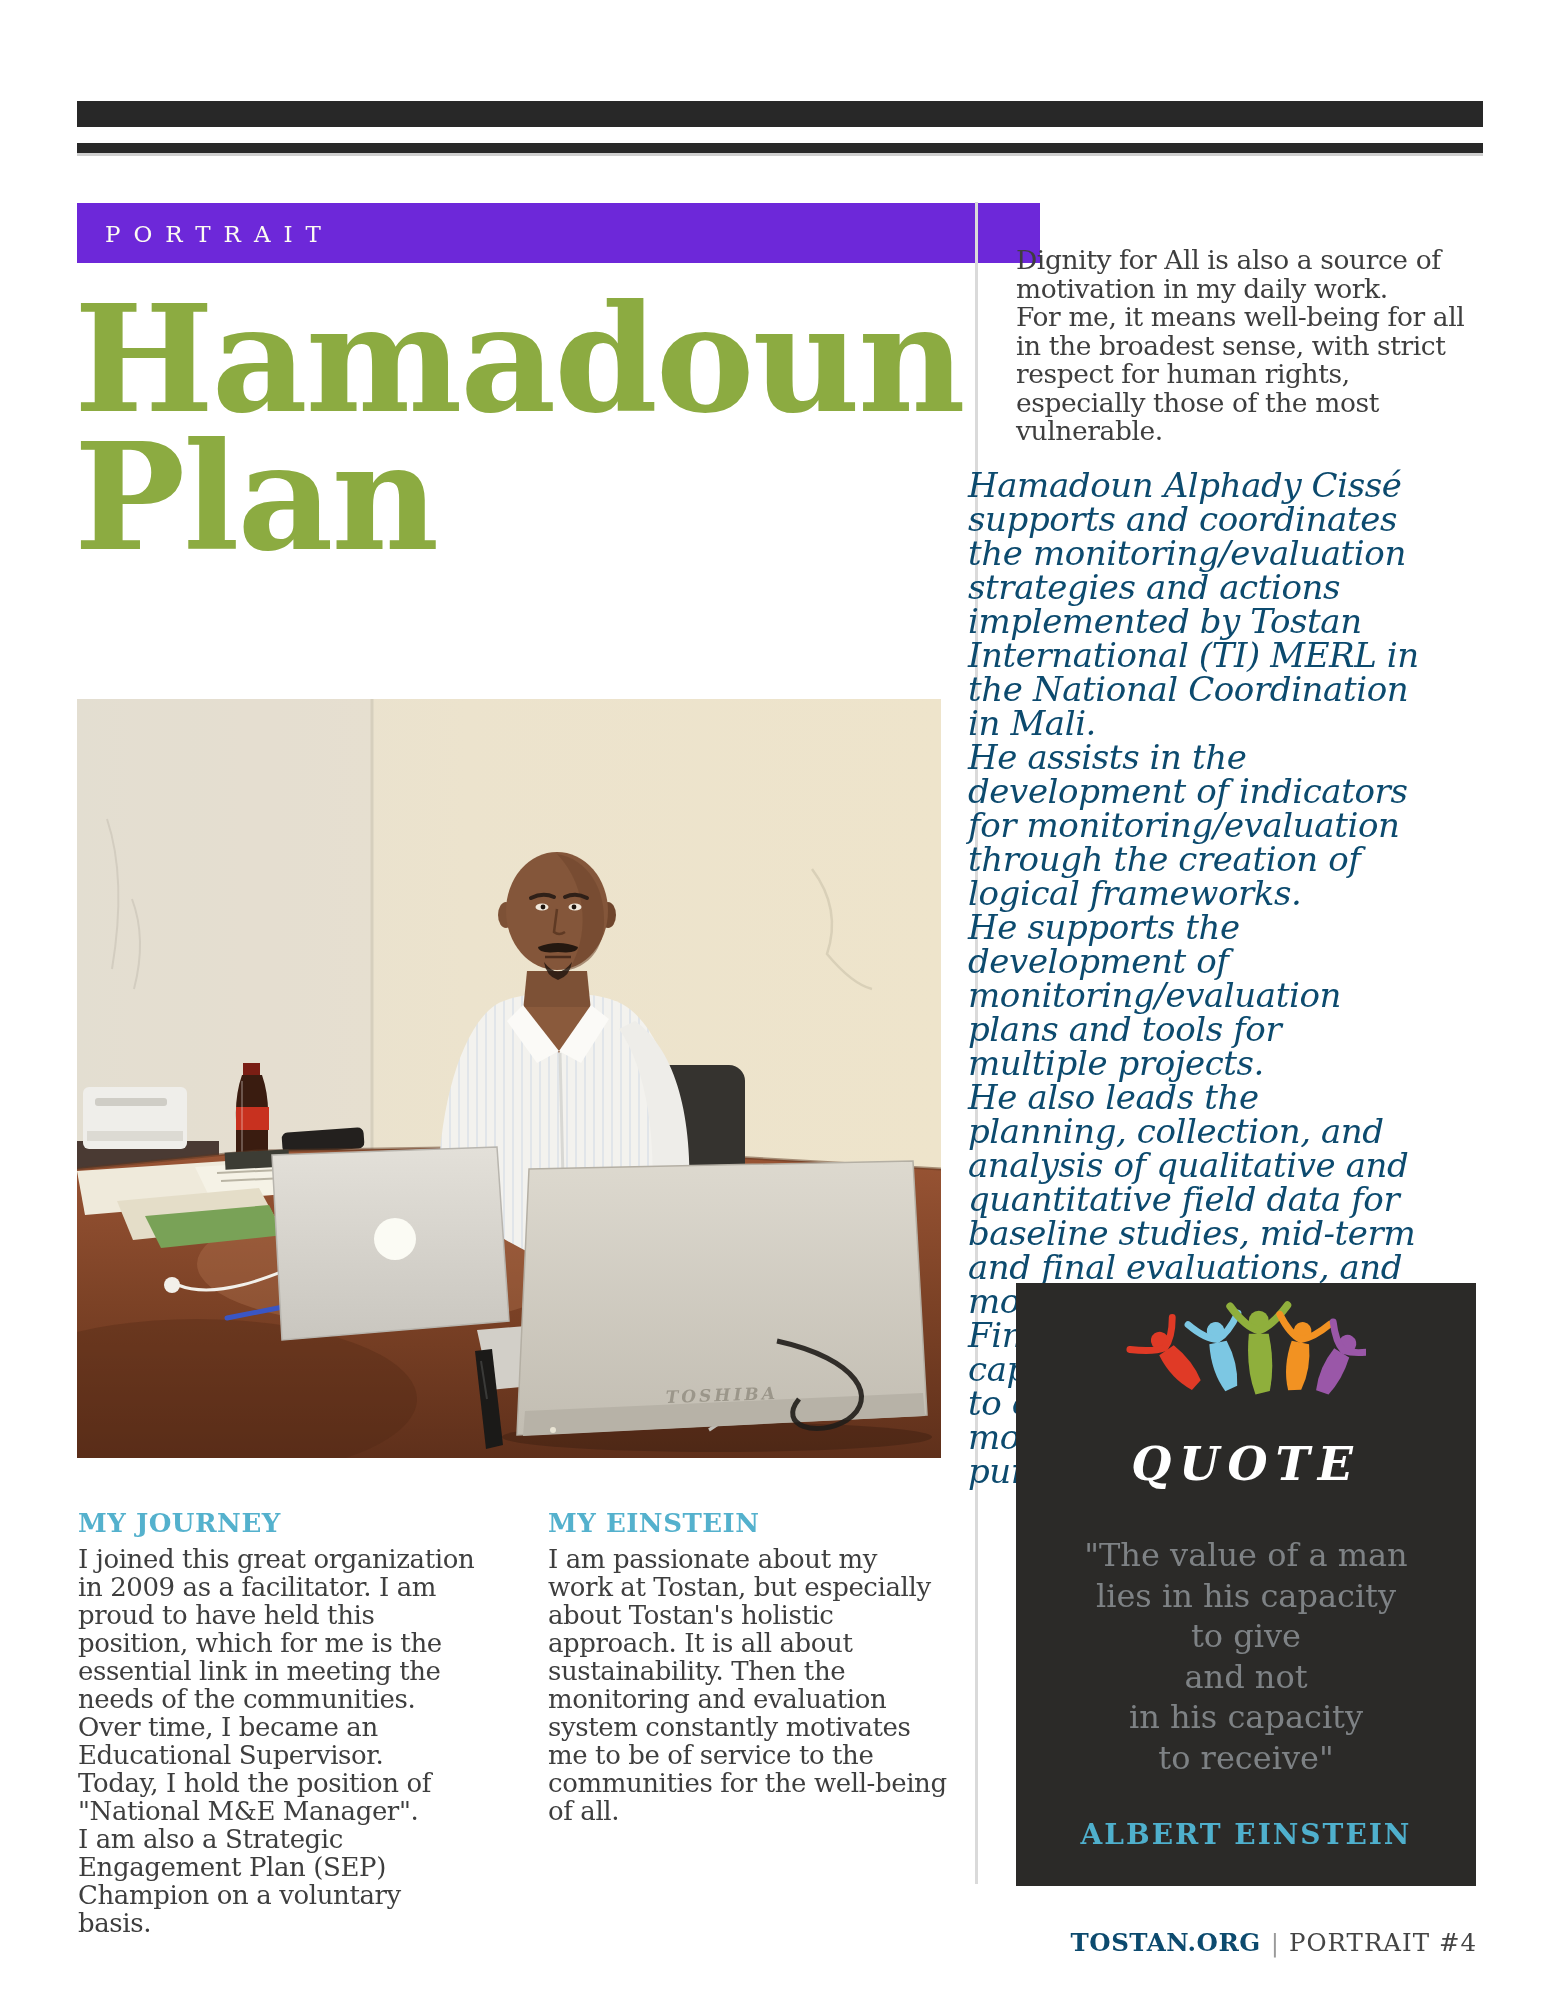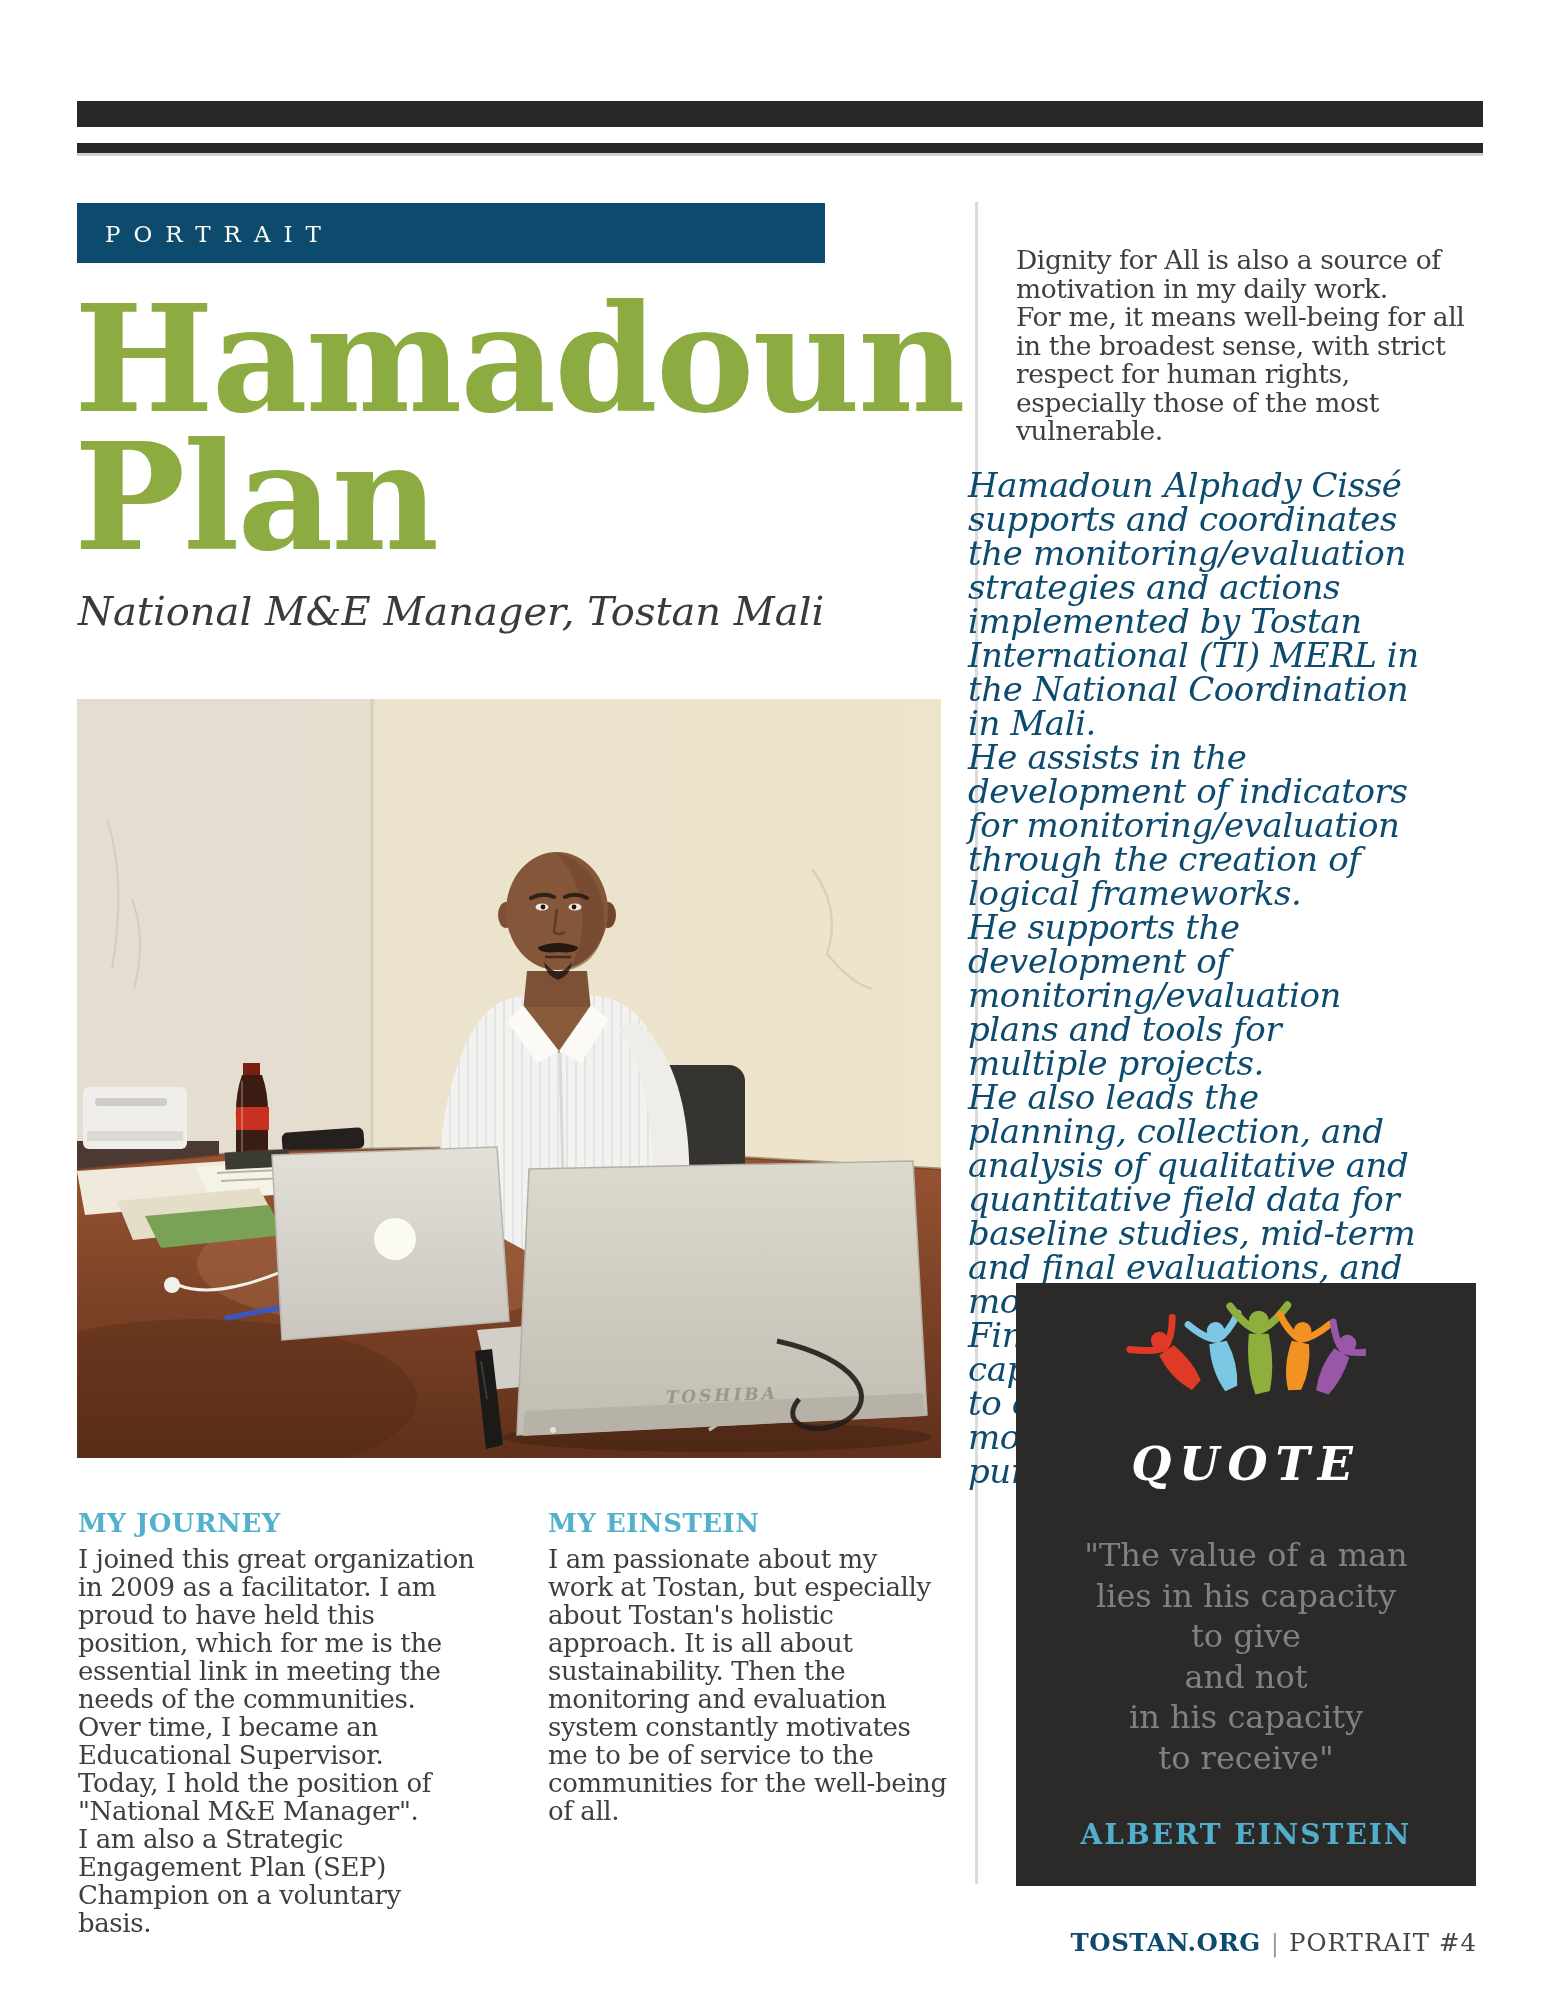--- a/index.html
+++ b/index.html
@@ -5,21 +5,21 @@
   html,body{margin:0;padding:0;background:#ffffff;}
   #page{
     position:relative;width:1545px;height:2000px;background:#ffffff;overflow:hidden;
     font-family:"DejaVu Serif", serif;color:#3e3e3e;
   }
   .abs{position:absolute;}
   
   .bar-thick{left:77px;top:101px;width:1406px;height:26px;background:#282828;}
   .bar-thin{left:77px;top:143px;width:1406px;height:10px;background:#282828;border-bottom:3px solid #cfcfcf;}
   
-  .portrait-bar{left:77px;top:203px;width:748px;height:60px;background:#0c4a6e;}
+  .portrait-bar{left:77px;top:203px;width:963px;height:60px;background:#6d28d9;}
   .portrait-bar span{
     display:block;padding-left:28px;line-height:62px;font-size:23px;letter-spacing:13px;
     color:#fbfbf2;
   }
   .title{
     left:74px;top:290px;width:910px;font-size:148px;font-weight:bold;line-height:138px;
     letter-spacing:-2px;color:#8cab41;
   }
   .subtitle{left:78px;top:588px;width:860px;font-size:40px;font-style:italic;color:#3a3a3a;}
   .photo{left:77px;top:699px;width:864px;height:759px;}
@@ -53,21 +53,20 @@
 <div id="page">
 
   <div class="abs bar-thick"></div>
   <div class="abs bar-thin"></div>
 
   <div class="abs portrait-bar">
     <span>PORTRAIT</span>
   </div>
 
   <div class="abs title">Hamadoun Plan</div>
-  <div class="abs subtitle">National M&amp;E Manager, Tostan Mali</div>
 
   <svg class="abs photo" viewBox="0 0 864 759" aria-hidden="true">
     <defs>
       <linearGradient id="wallG" x1="0" y1="0" x2="1" y2="0">
         <stop offset="0" stop-color="#e5dfd0"></stop>
           <stop offset="0.45" stop-color="#ece3cd"></stop>
           <stop offset="1" stop-color="#eee4cb"></stop>
       </linearGradient>
       <linearGradient id="deskG" x1="0" y1="0" x2="0" y2="1">
         <stop offset="0" stop-color="#9a5535"></stop>

